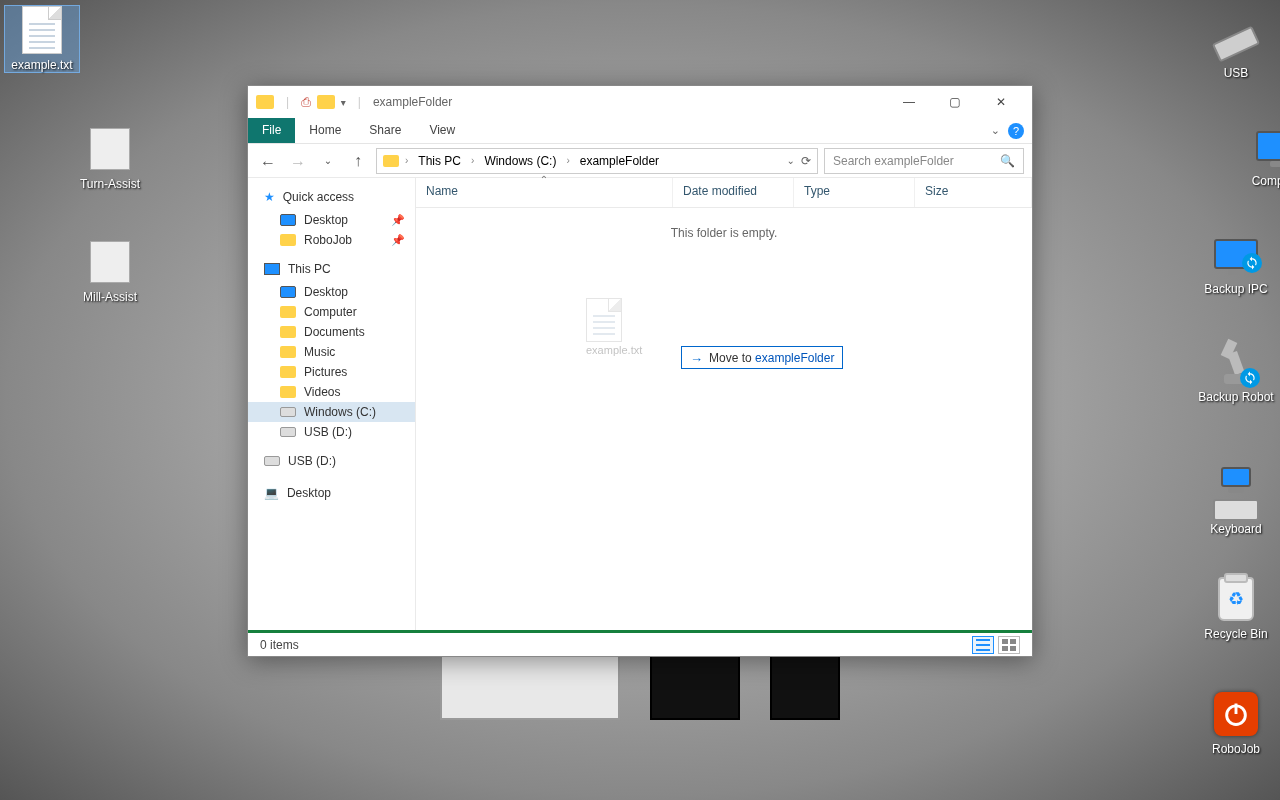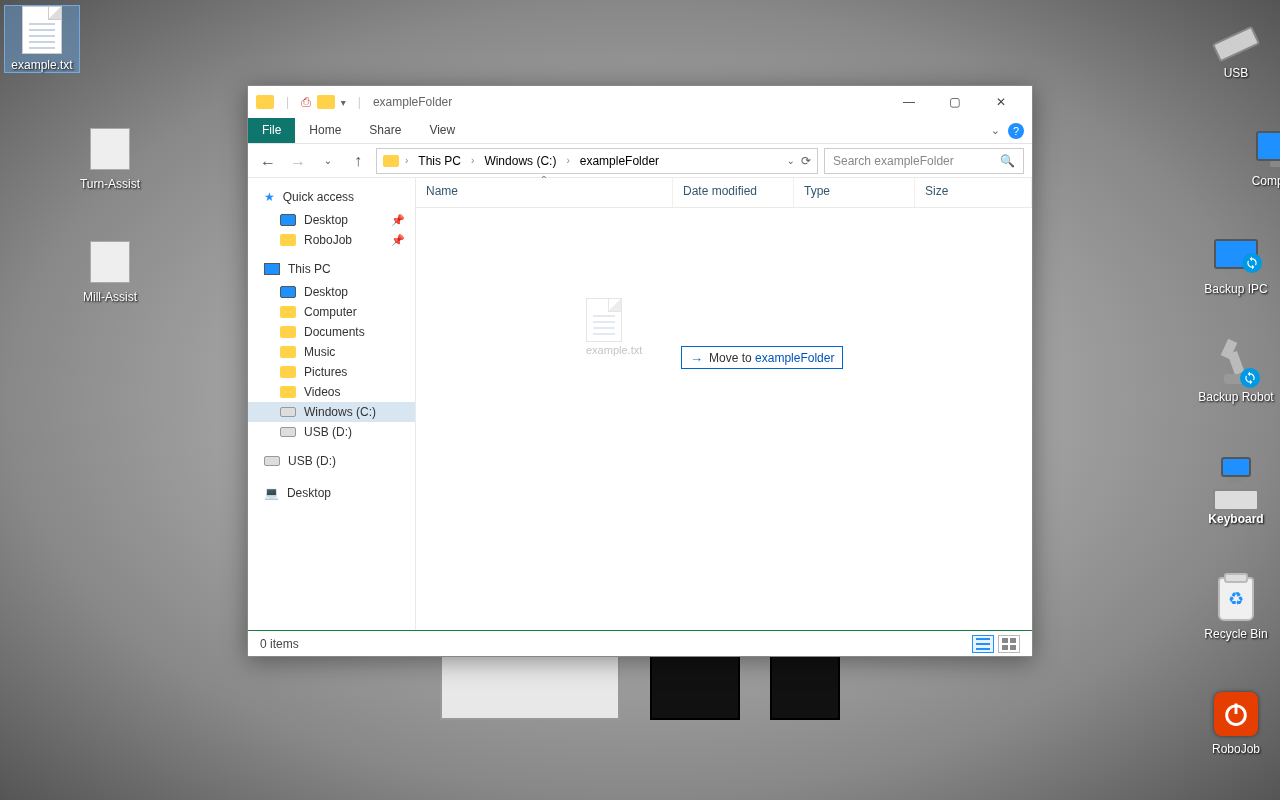--- a/index.html
+++ b/index.html
@@ -118,21 +118,21 @@
 
 .drag-ghost{ position:absolute; left:170px; top:120px; opacity:0.5; pointer-events:none;}
 .drag-ghost .filepage{ width:36px; height:44px;}
 .drag-tip{
   position:absolute; left:265px; top:168px; background:#fff; border:1px solid #0066cc;
   font-size:12px; padding:3px 8px; display:flex; align-items:center; gap:6px; color:#333;
 }
 .drag-tip .arrow{ color:#0066cc; font-size:13px;}
 .drag-tip .dest{ color:#0055bb;}
 
-.statusbar{ height:26px; border-top:1px solid #15803d; display:flex; align-items:center; font-size:12px; padding:0 12px; color:#444;}
+.statusbar{ height:26px; border-top:3px solid #15803d; display:flex; align-items:center; font-size:12px; padding:0 12px; color:#444;}
 .view-toggles{ margin-left:auto; display:flex; gap:4px;}
 .view-toggles .vbtn{ width:22px; height:18px; border:1px solid #bbb; display:flex; align-items:center; justify-content:center;}
 .view-toggles .vbtn.active{ border-color:#1e90ff; background:#eaf3fb;}
 </style>
 </head>
 <body>
 
 <div class="machinery">
   <div class="machine-box m1"></div>
   <div class="machine-box m2"></div>
@@ -204,21 +204,21 @@
           </div>
           <div class="refresh-badge">
             <svg viewBox="0 0 24 24">
               <path d="M12 4V1L8 5l4 4V6c3.3 0 6 2.7 6 6 0 1-.3 2-.7 2.8l1.5 1.5C19.5 15 20 13.6 20 12c0-4.4-3.6-8-8-8zm0 14c-3.3 0-6-2.7-6-6 0-1 .3-2 .7-2.8L5.2 7.7C4.5 9 4 10.4 4 12c0 4.4 3.6 8 8 8v3l4-4-4-4v3z"></path>
             </svg>
           </div>
         </div>
       </div>
       <div class="label">Backup Robot</div>
     </div>
-    <div class="desktop-icon" style="top: 460px; left: 1198px; font-weight: bold;">
+    <div class="desktop-icon" style="top: 470px; left: 1198px;">
       <div class="icon-box">
         <div>
           <div class="monitor-icon" style="width:30px;height:20px;"></div>
           <div class="keyboard-icon"></div>
         </div>
       </div>
       <div class="label">Keyboard</div>
     </div>
     <div class="desktop-icon" style="top: 575px; left: 1198px;">
       <div class="icon-box">
@@ -386,20 +386,21 @@
     <div class="listarea">
       <div class="cols">
         <div class="col col-name sortable">
           <span class="sort-caret">⌃</span>
           <span>Name</span>
         </div>
         <div class="col col-date">Date modified</div>
         <div class="col col-type">Type</div>
         <div class="col col-size">Size</div>
       </div>
+      <div class="empty-msg">This folder is empty.</div>
 
       <div class="drag-ghost">
         <div class="filepage">
             <div class="file-lines">
               <div></div>
               <div></div>
               <div></div>
               <div></div>
             </div>
           </div>

